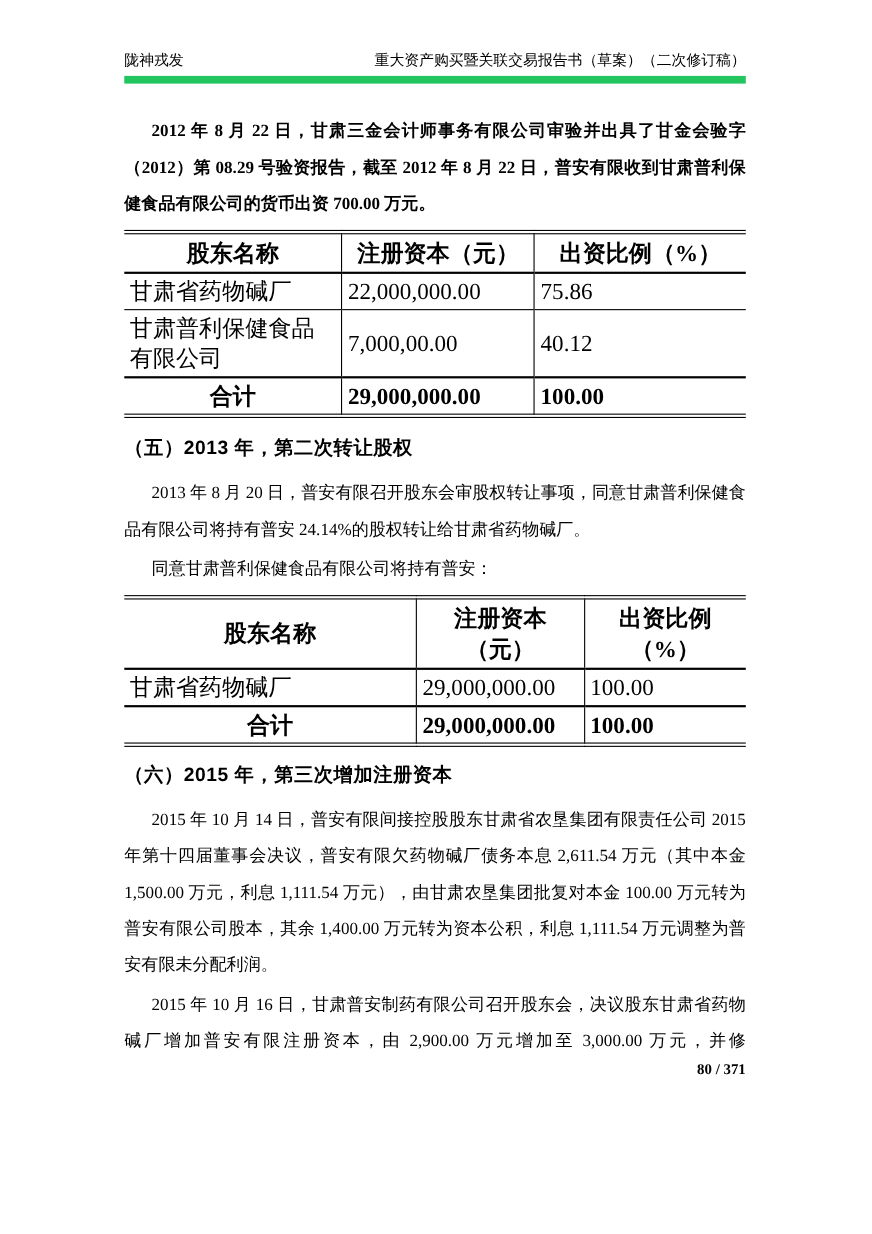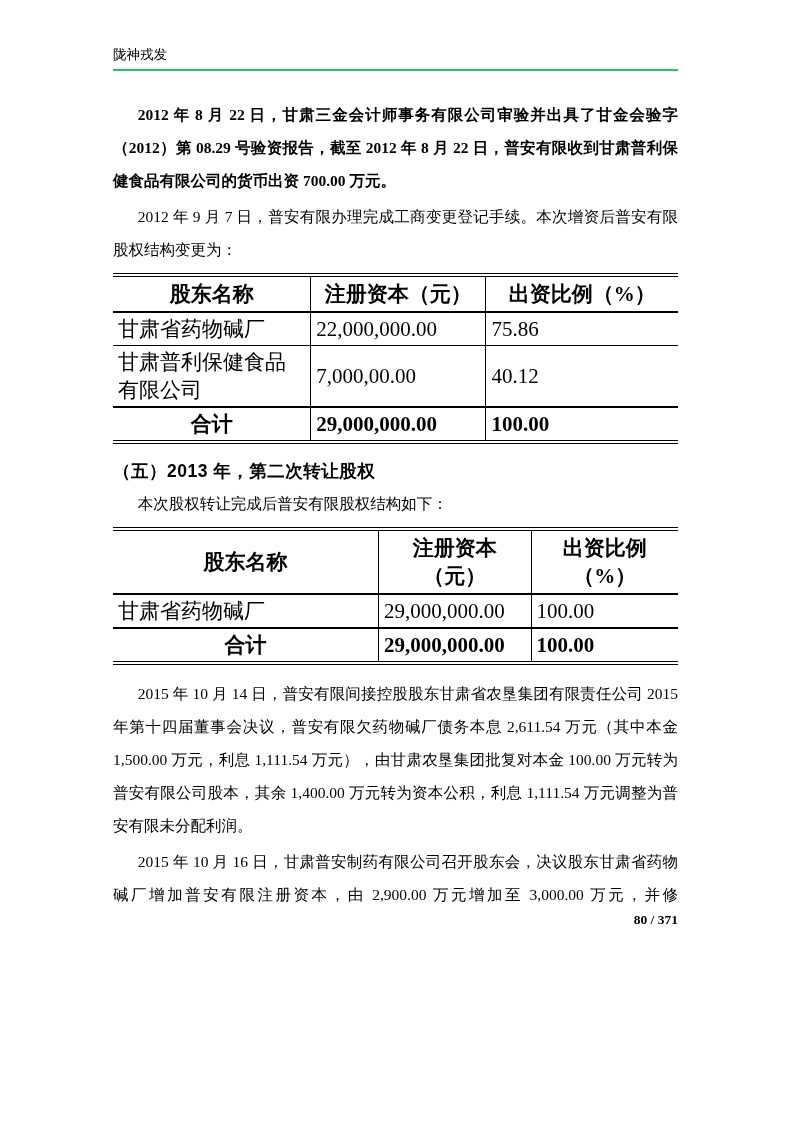--- a/index.html
+++ b/index.html
@@ -15,21 +15,21 @@
     position: relative;
     overflow: hidden;
   }
   .doc-header {
     display: flex;
     justify-content: space-between;
     align-items: flex-end;
     font-size: 13.5px;
     line-height: 18px;
     padding-bottom: 5px;
-    border-bottom: 2px solid #22c55e;
+    border-bottom: 7px solid #22c55e;
   }
   .para {
     font-size: 15.5px;
     line-height: 33px;
     text-align: justify;
     text-indent: 1.6em;
     margin-top: 3px;
   }
   .para.first { margin-top: 27px; font-weight: bold; }
   .para.after-heading { margin-top: 12px; }
@@ -75,25 +75,25 @@
     margin-top: 0;
   }
 </style>
 </head>
 <body>
 
 <div class="page">
 
   <div class="doc-header">
     <span>陇神戎发</span>
+    <span>重大资产购买暨关联交易报告书（草案）（二次修订稿）</span>
   </div>
 
   <p class="para first">2012 年 8 月 22 日，甘肃三金会计师事务有限公司审验并出具了甘金会验字（2012）第 08.29 号验资报告，截至 2012 年 8 月 22 日，普安有限收到甘肃普利保健食品有限公司的货币出资 700.00 万元。</p>
 
-  <p class="para">2012 年 9 月 7 日，普安有限办理完成工商变更登记手续。本次增资后普安有限股权结构变更为：</p>
 
   <table class="shareholding">
     <colgroup>
       <col style="width:35%">
         <col style="width:31%">
         <col style="width:34%">
     </colgroup>
     <tbody>
         <tr>
       <th>股东名称</th>
@@ -113,23 +113,24 @@
     <tr class="total">
       <td class="label">合计</td>
       <td class="num">29,000,000.00</td>
       <td class="num">100.00</td>
     </tr>
   </tbody>
     </table>
 
   <h2 class="section-heading">（五）2013 年，第二次转让股权</h2>
 
+  <p class="para after-heading">2013 年 8 月 20 日，普安有限召开股东会审股权转让事项，同意甘肃普利保健食品有限公司将持有普安 24.14%的股权转让给甘肃省药物碱厂。</p>
 
 
-  <p class="para">本次股权转让完成后普安有限股权结构如下：</p>
+  <p class="para">同意甘肃普利保健食品有限公司将持有普安：</p>
 
   <table class="shareholding">
     <colgroup>
       <col style="width:47%">
         <col style="width:27%">
         <col style="width:26%">
     </colgroup>
     <tbody>
         <tr>
       <th>股东名称</th>
@@ -142,20 +143,21 @@
       <td class="num">100.00</td>
     </tr>
     <tr class="total">
       <td class="label">合计</td>
       <td class="num">29,000,000.00</td>
       <td class="num">100.00</td>
     </tr>
   </tbody>
     </table>
 
+  <h2 class="section-heading second">（六）2015 年，第三次增加注册资本</h2>
 
   <p class="para after-heading">2015 年 10 月 14 日，普安有限间接控股股东甘肃省农垦集团有限责任公司 2015 年第十四届董事会决议，普安有限欠药物碱厂债务本息 2,611.54 万元（其中本金 1,500.00 万元，利息 1,111.54 万元），由甘肃农垦集团批复对本金 100.00 万元转为普安有限公司股本，其余 1,400.00 万元转为资本公积，利息 1,111.54 万元调整为普安有限未分配利润。</p>
 
   <p class="para continued">2015 年 10 月 16 日，甘肃普安制药有限公司召开股东会，决议股东甘肃省药物碱厂增加普安有限注册资本，由 2,900.00 万元增加至 3,000.00 万元，并修</p>
 
   <div class="page-footer">80 / 371</div>
 
 </div>
 
 </body></html>

